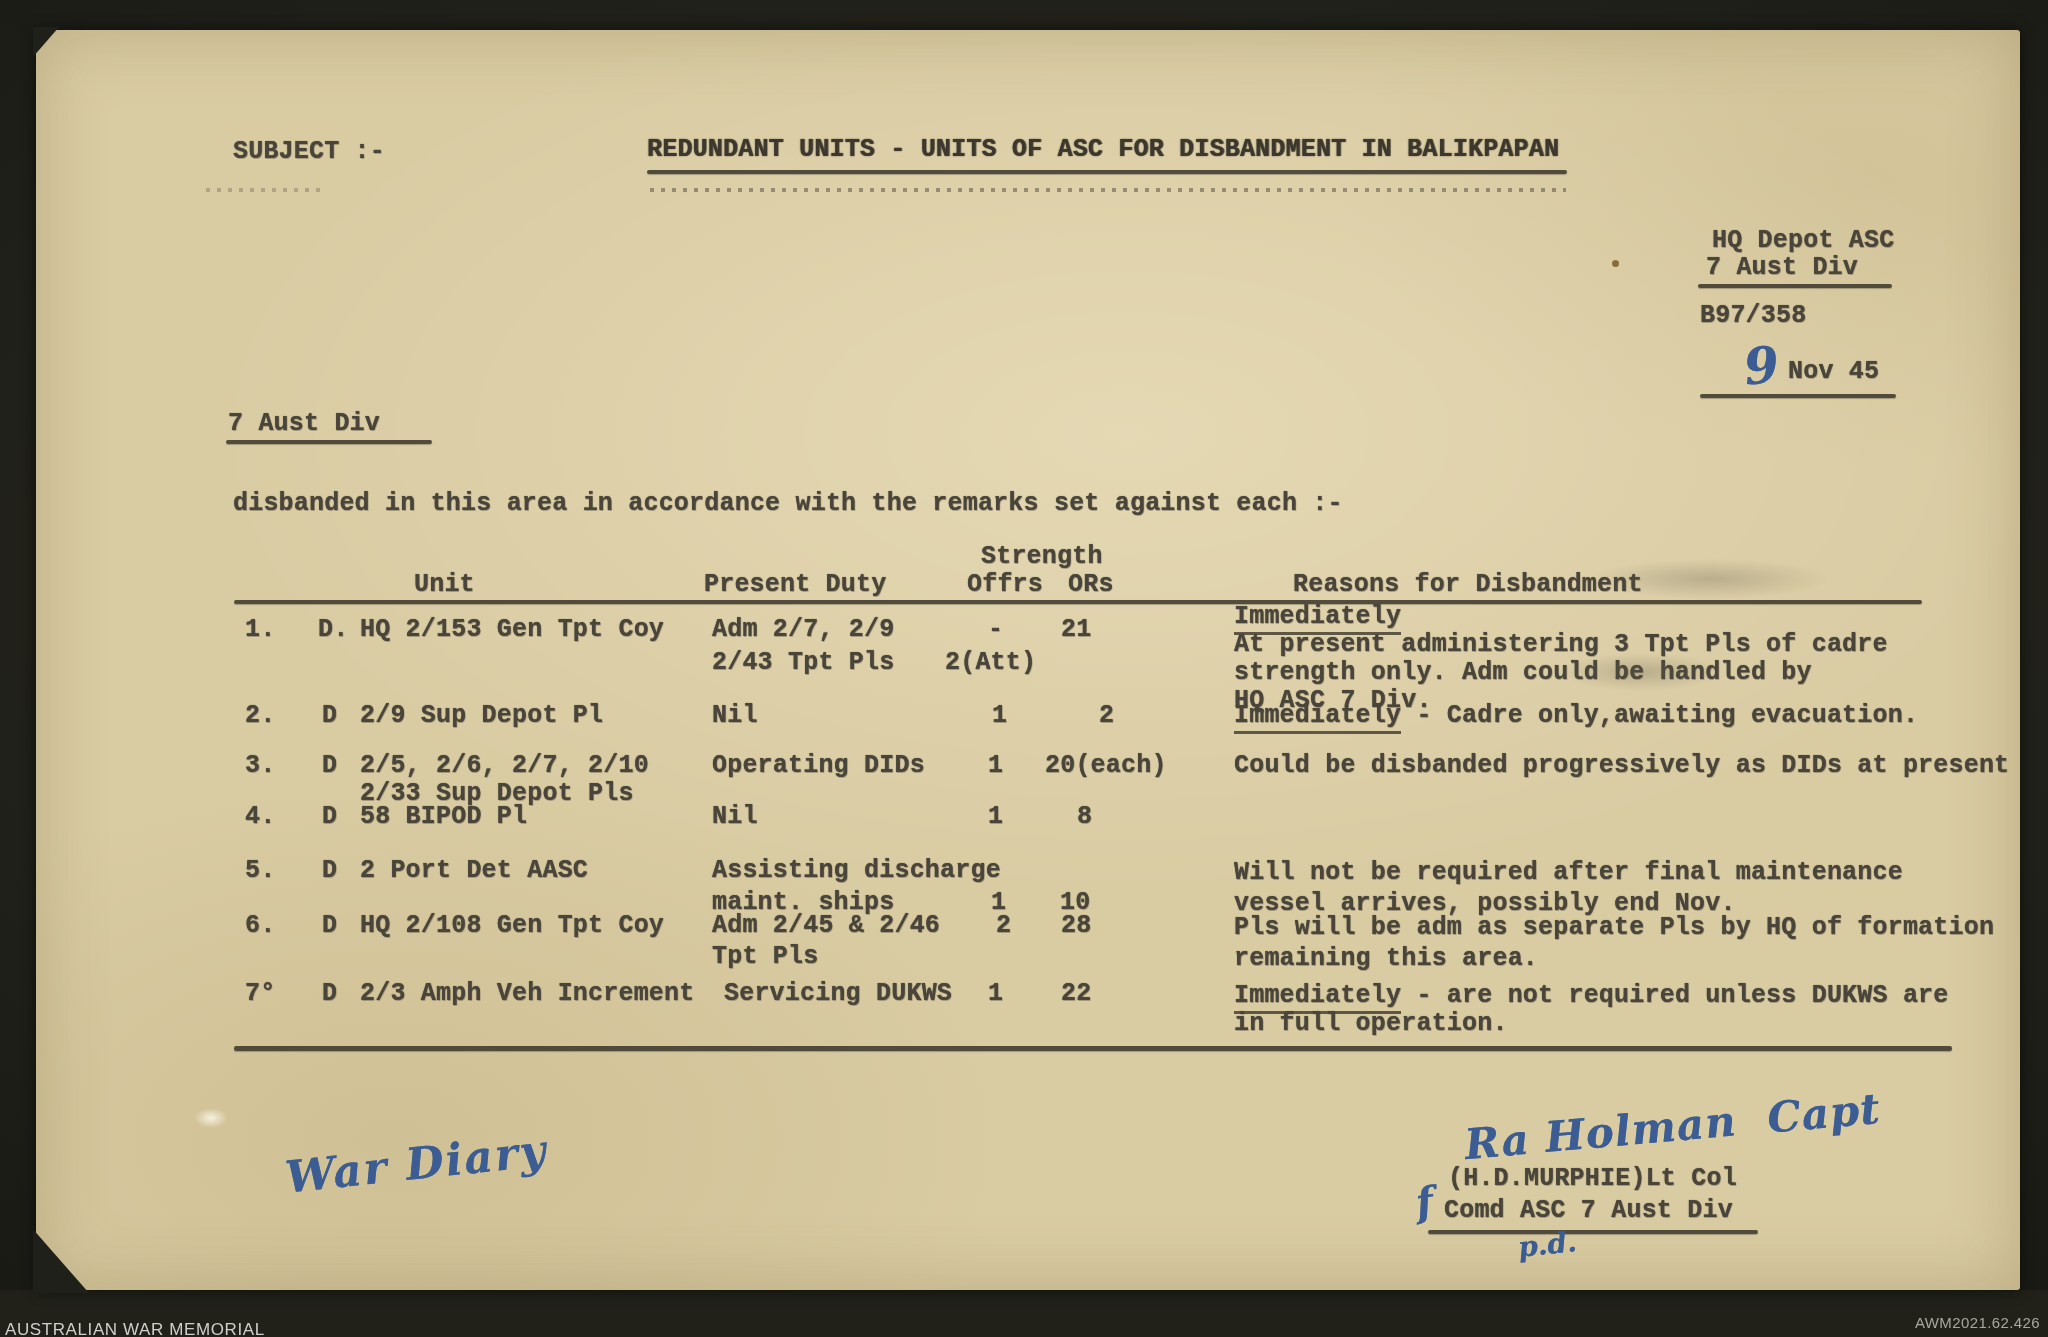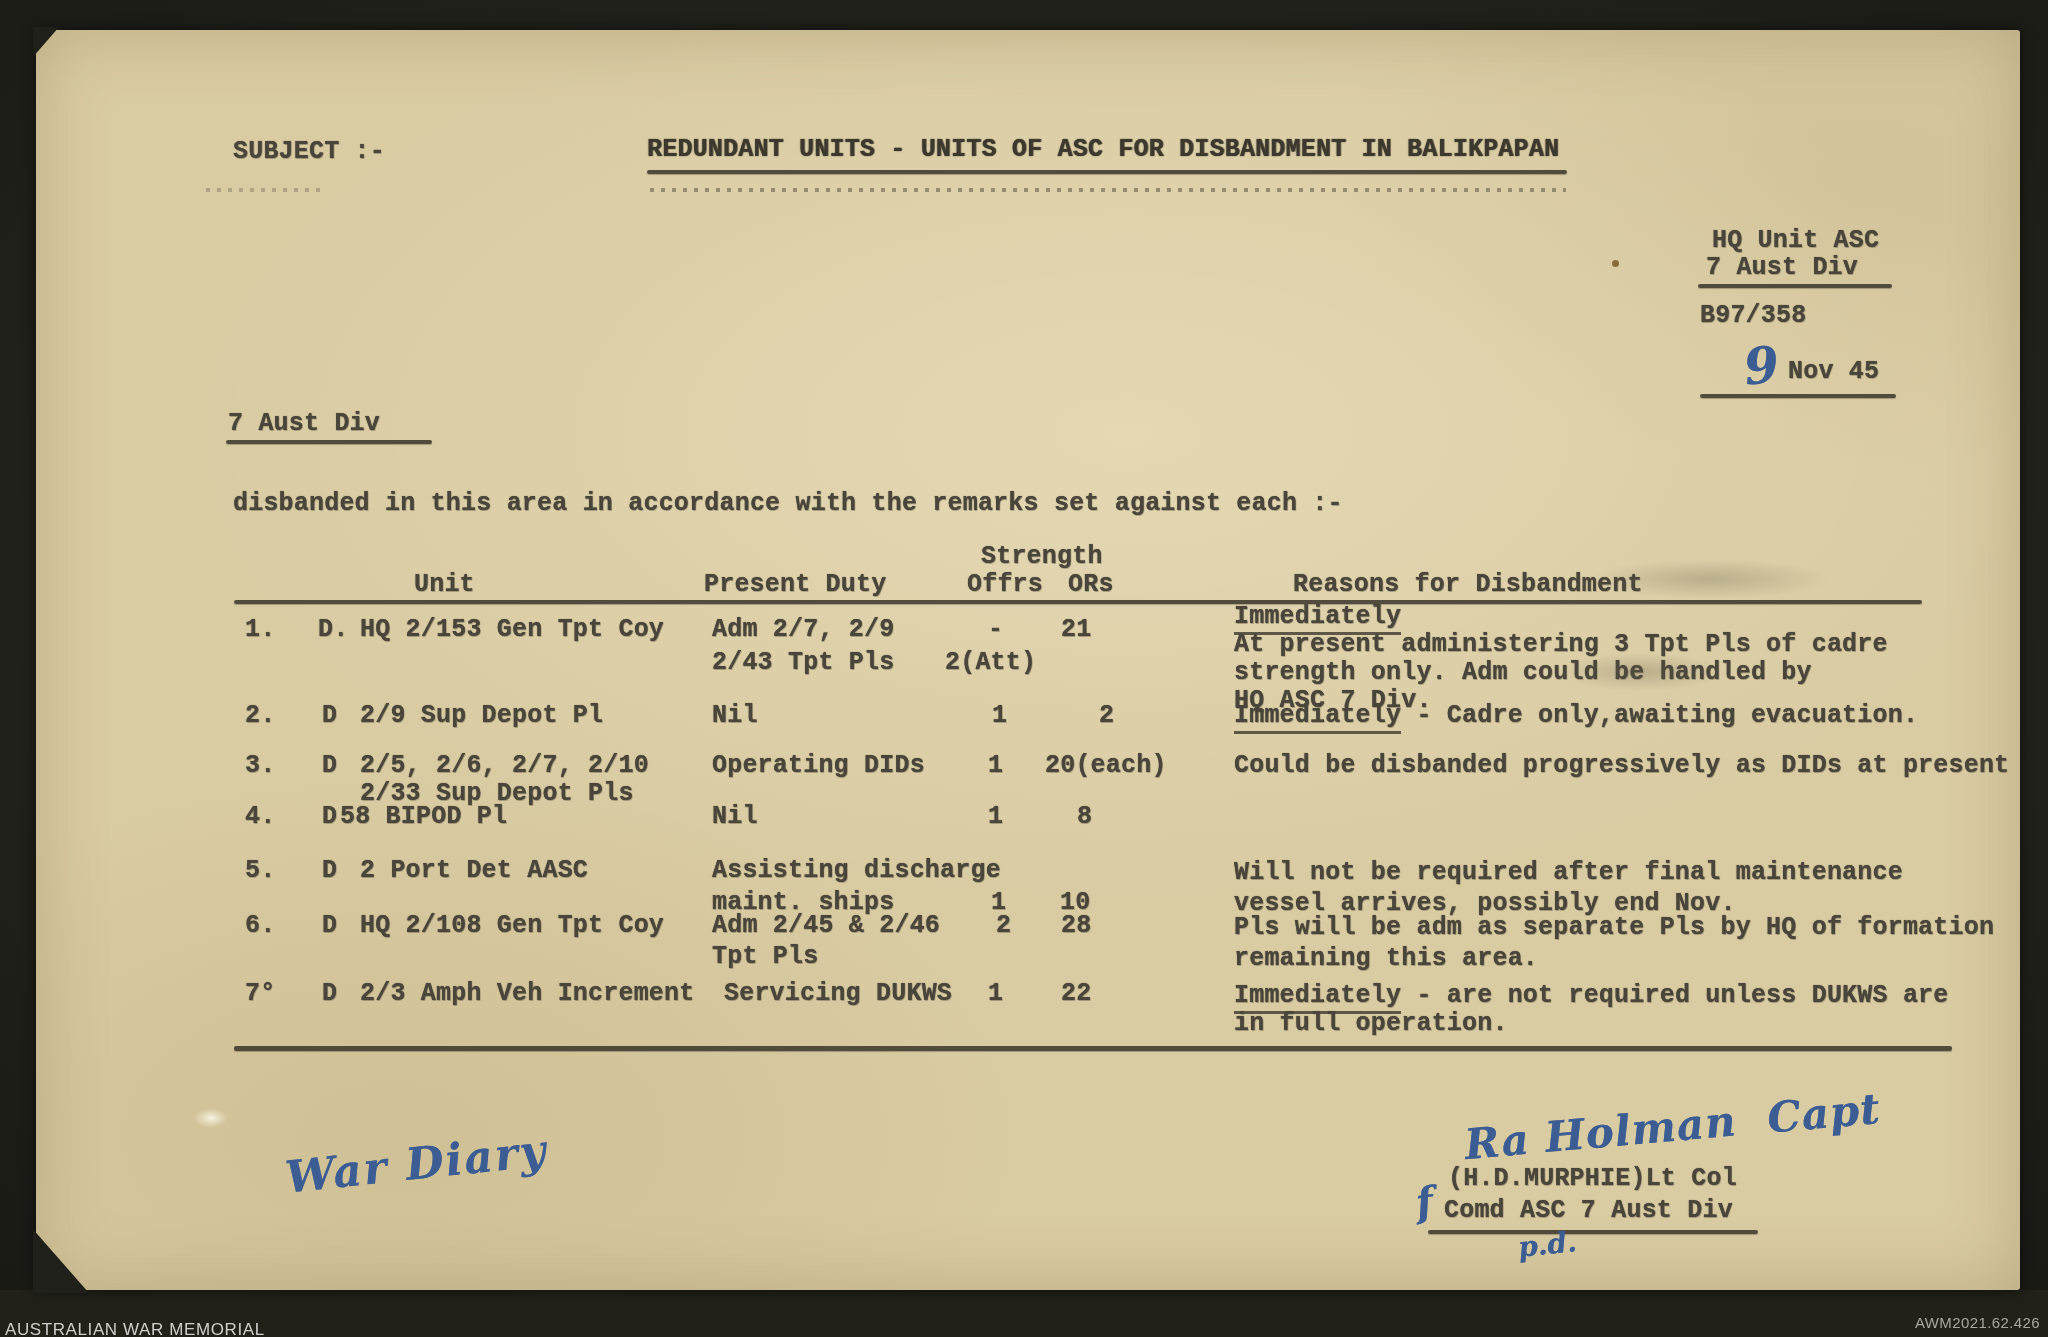--- a/index.html
+++ b/index.html
@@ -53,21 +53,21 @@
 <div class="paper">
   <div class="tear"></div>
   <div class="nick"></div>
 
   <div class="l tw" style="left:197px;top:108px">SUBJECT :-</div>
   <div class="l tw heavy" style="left:611px;top:106px">REDUNDANT UNITS - UNITS OF ASC FOR DISBANDMENT IN BALIKPAPAN</div>
   <div class="rule" style="left:611px;top:140px;width:920px;height:4px"></div>
   <div class="dotted" style="left:614px;top:158px;width:916px"></div>
   <div class="dotted" style="left:170px;top:158px;width:118px;opacity:.6"></div>
 
-  <div class="l tw" style="left:1676px;top:197px">HQ Unit ASC</div>
+  <div class="l tw" style="left:1676px;top:197px">HQ Depot ASC</div>
   <div class="l tw" style="left:1670px;top:224px">7 Aust Div</div>
   <div class="rule" style="left:1662px;top:254px;width:194px;height:4px"></div>
   <div class="l tw" style="left:1664px;top:272px">B97/358</div>
   <div class="l hand" style="left:1708px;top:306px;font-size:50px;transform:rotate(-6deg)">9</div>
   <div class="l tw" style="left:1752px;top:328px">Nov 45</div>
   <div class="rule" style="left:1664px;top:364px;width:196px;height:4px"></div>
   <div class="speck" style="left:1576px;top:230px;width:7px;height:7px;background:#8a6b3a"></div>
 
   <div class="l tw" style="left:192px;top:380px">7 Aust Div</div>
   <div class="rule" style="left:190px;top:410px;width:206px;height:4px"></div>
@@ -108,21 +108,21 @@
   <div class="l tw" style="left:286px;top:722px">D</div>
   <div class="l tw" style="left:324px;top:722px">2/5, 2/6, 2/7, 2/10</div>
   <div class="l tw" style="left:324px;top:750px">2/33 Sup Depot Pls</div>
   <div class="l tw" style="left:676px;top:722px">Operating DIDs</div>
   <div class="l tw" style="left:952px;top:722px">1</div>
   <div class="l tw" style="left:1009px;top:722px">20(each)</div>
   <div class="l tw" style="left:1198px;top:722px"><span class="ul"></span><span>Could be disbanded progressively as DIDs at present</span></div>
 
   <div class="l tw" style="left:209px;top:773px">4.</div>
   <div class="l tw" style="left:286px;top:773px">D</div>
-  <div class="l tw" style="left:304px;top:773px">58 BIPOD Pl</div>
+  <div class="l tw" style="left:324px;top:773px">58 BIPOD Pl</div>
   <div class="l tw" style="left:676px;top:773px">Nil</div>
   <div class="l tw" style="left:952px;top:773px">1</div>
   <div class="l tw" style="left:1041px;top:773px">8</div>
 
   <div class="l tw" style="left:209px;top:827px">5.</div>
   <div class="l tw" style="left:286px;top:827px">D</div>
   <div class="l tw" style="left:324px;top:827px">2 Port Det AASC</div>
   <div class="l tw" style="left:676px;top:827px">Assisting discharge</div>
   <div class="l tw" style="left:676px;top:859px">maint. ships</div>
   <div class="l tw" style="left:955px;top:859px">1</div>

